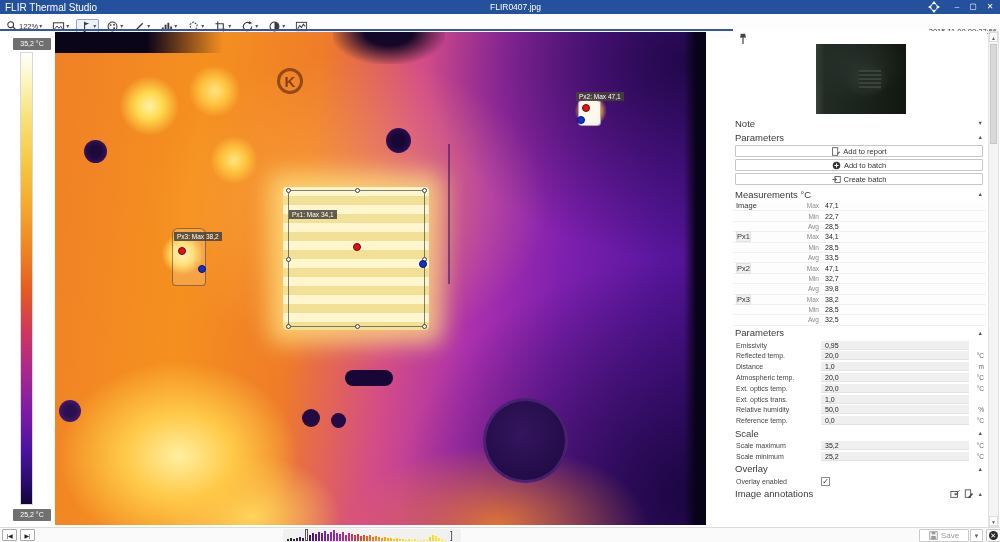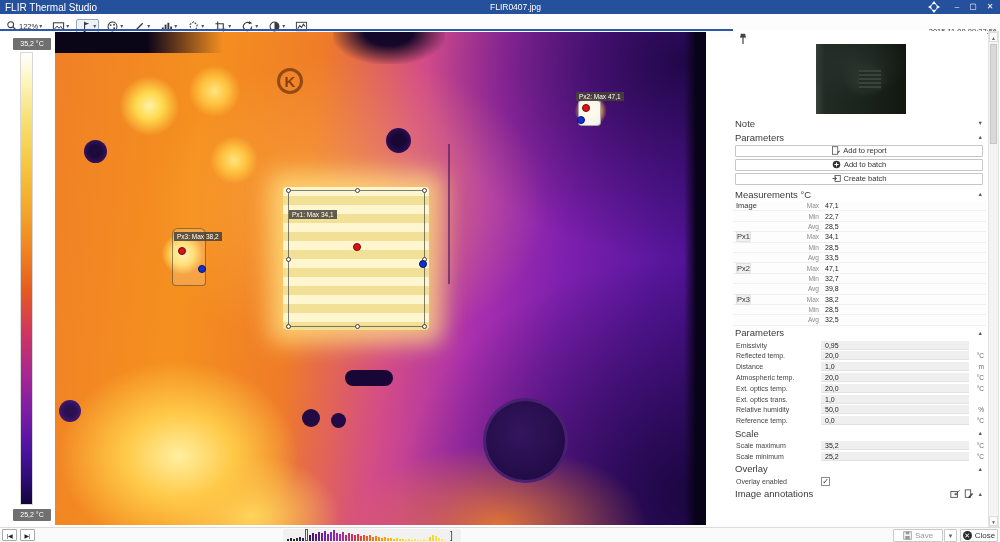--- a/index.html
+++ b/index.html
@@ -82,21 +82,21 @@
   .thumb { position:absolute; left:83px; top:13px; width:90px; height:70px;
     background:
       radial-gradient(ellipse 26px 20px at 55% 50%, #2e3a2e 0%, rgba(40,50,40,0) 90%),
       radial-gradient(ellipse 60px 40px at 40% 30%, #27302a 0%, rgba(30,40,32,0) 90%),
       linear-gradient(to right, #3a423c 0%, #222a24 10%, #1a221c 55%, #12180f 100%); }
   .thumb .chipgrid { position:absolute; left:43px; top:26px; width:22px; height:20px; background:repeating-linear-gradient(to bottom,#39433b 0 2px,#222b24 2px 4px); }
   .p-body { position:absolute; left:0; top:85px; width:253px; }
   .sec-h { display:flex; align-items:center; height:14px; font-size:9.5px; color:#3a3a3a; padding:0 3px 0 2px; }
   .sec-h .grow { flex:1; }
   .sec-arrow { font-size:5.5px; color:#555; }
-  .p-btn { display:flex; justify-content:center; gap:3px; height:12px; margin:1px 3px 2px 2px; border:1px solid #c6c6c6; background:#fff; font-size:7.5px; color:#333; border-radius:1px; }
+  .p-btn { display:flex; align-items:center; justify-content:center; gap:3px; height:12px; margin:1px 3px 2px 2px; border:1px solid #c6c6c6; background:#fff; font-size:7.5px; color:#333; border-radius:1px; }
   .meas-row { display:flex; align-items:center; height:10.4px; border-bottom:1px solid #f0f0f0; background:#fdfdfd; }
   .meas-row .g-label { width:60px; padding-left:3px; font-size:7.5px; color:#333; }
   .meas-row .g-label .chip { background:#f0f0f0; border:1px solid #e2e2e2; padding:0 0; border-radius:1px; }
   .meas-row .k { width:26px; text-align:right; color:#8a8a8a; font-size:6.5px; }
   .meas-row .v { margin-left:6px; font-size:7px; color:#222; }
   .param-row { display:flex; align-items:center; height:10.8px; }
   .param-row .lab { width:88px; padding-left:3px; font-size:7px; color:#444; }
   .param-row .val { flex:1; background:#efefef; border-bottom:1px solid #e2e2e2; font-size:7px; color:#222; padding-left:4px; height:9px; line-height:9px; }
   .param-row .unit { width:17px; text-align:right; font-size:6.5px; color:#666; padding-right:2px; }
   .chk-row { display:flex; align-items:center; height:11px; }
@@ -109,21 +109,21 @@
   .vscroll .arr { position:absolute; left:0; width:9px; height:10px; font-size:5px; color:#666; text-align:center; line-height:10px; background:#fbfbfb; border:1px solid #ddd; }
   .vscroll .thumbbar { position:absolute; left:1px; top:12px; width:7px; height:100px; background:#d9d9d9; border:1px solid #c6c6c6; }
 
   
   .bottombar { position:absolute; left:0; top:527px; width:1000px; height:15px; background:#fafafa; border-top:1px solid #dcdcdc; }
   .nav-btn { position:absolute; top:1px; width:15px; height:12px; border:1px solid #aaa; background:#fff; font-size:6px; color:#222; text-align:center; line-height:12px; border-radius:1px; }
   .hist { position:absolute; left:283px; top:1px; width:178px; height:13px; background:#f1f1f1; border-radius:2px; display:flex; align-items:flex-end; padding:0 2px 1px 4px; }
   .hist .bar { width:2px; margin-right:1px; }
   .hist .marker { width:3px; background:#f2f2f2; border:1px solid #555; margin-right:1px; }
   .hist .bracket { font-size:10px; color:#444; line-height:11px; margin-left:3px; }
-  .foot-btn { position:absolute; top:1px; height:13px; border:1px solid #c9c9c9; background:#fff; border-radius:1px; font-size:8px; display:flex; align-items:center; justify-content:center; gap:3px; }
+  .foot-btn { position:absolute; top:1px; height:13px; border:1px solid #c9c9c9; background:#fff; border-radius:1px; font-size:8px; display:flex; align-items:center; justify-content:center; gap:3px;margin-left:26px; }
   .save { left:893px; width:50px; color:#999; }
   .save-dd { left:944px; width:13px; color:#666; font-size:6px; }
   .close { left:960px; width:38px; color:#333; }
   .close-glyph { width:9px; height:9px; border-radius:50%; background:#2b2b2b; color:#fff; font-size:7px; line-height:9px; text-align:center; }
 </style>
 </head>
 <body>
 
 <div id="app">
 

